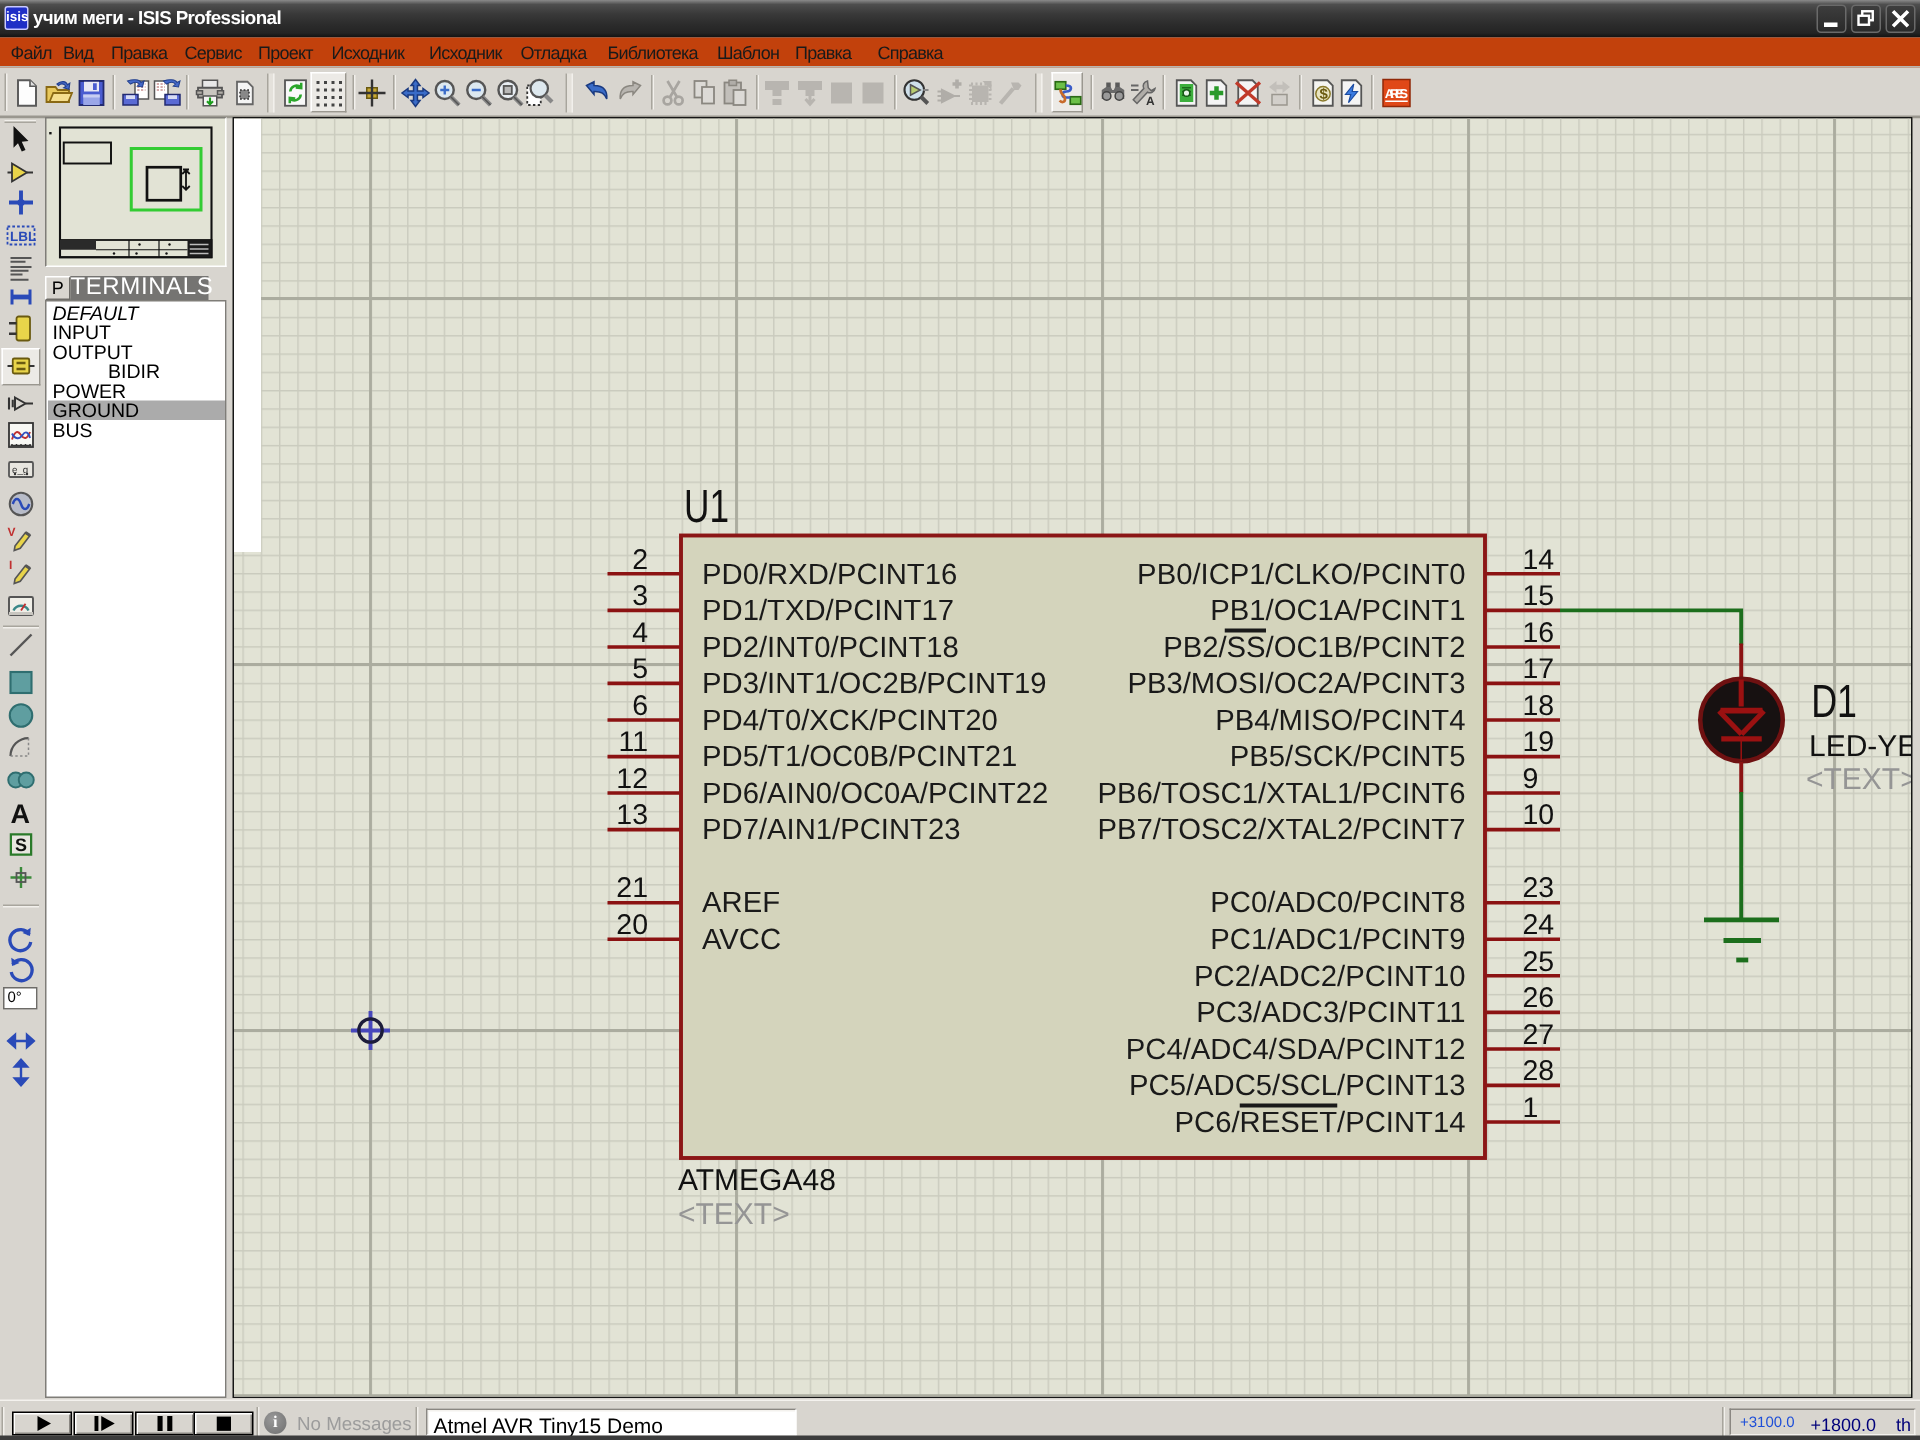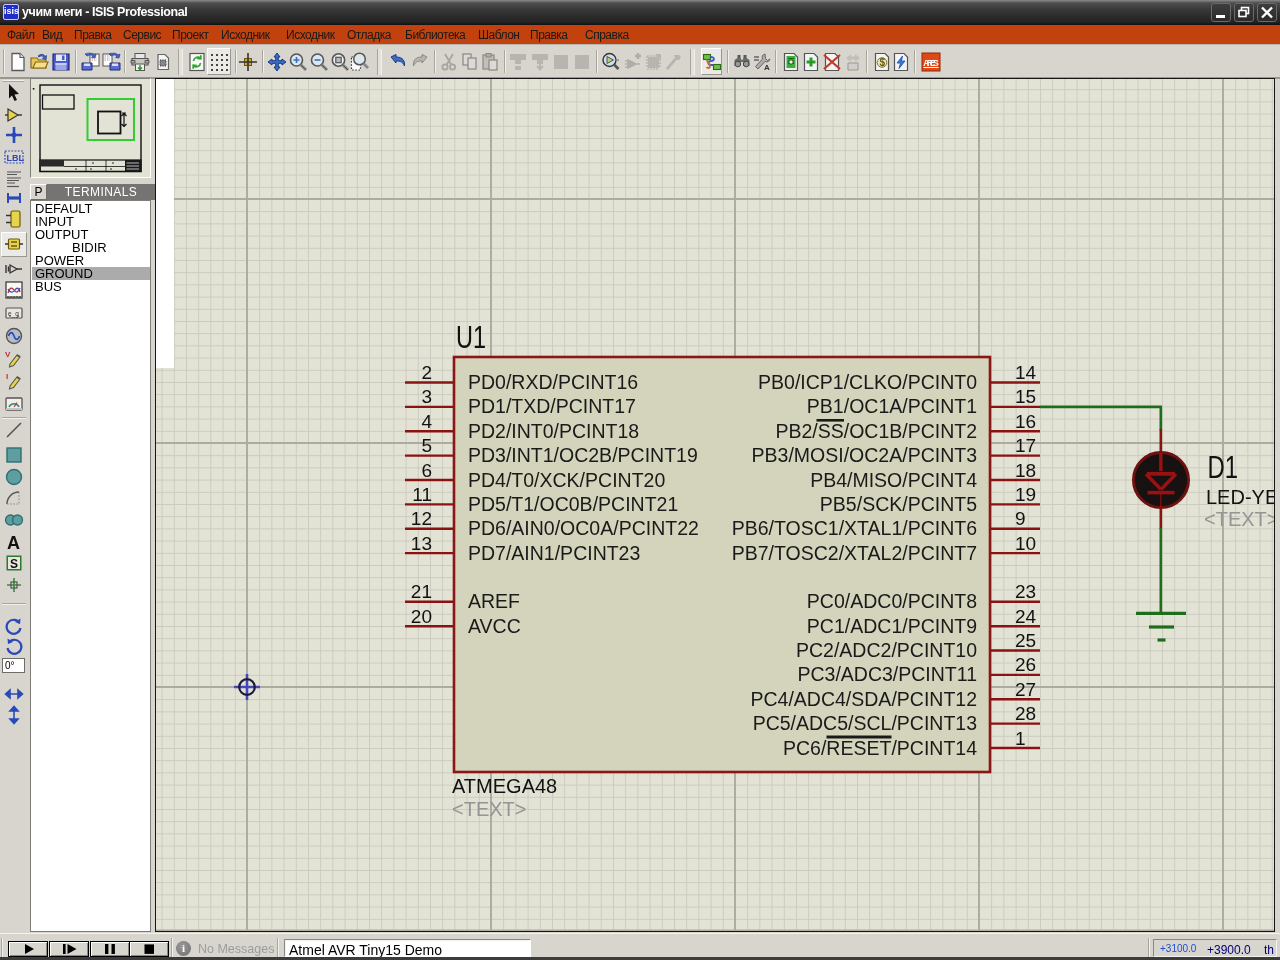--- a/index.html
+++ b/index.html
@@ -22,22 +22,22 @@
   .tsep { position:absolute; top:4px; width:2px; height:23px; border-left:1px solid #a8a59d; border-right:1px solid #f2f0ec; }
   .tband { position:absolute; top:3px; width:5px; height:26px; border-left:1px solid #a8a59d; border-right:1px solid #f2f0ec; background:#e4e1db;}
   #sidebar { position:absolute; left:0; top:79px; width:28px; height:853px; background:#d8d5cf; }
   .sicon { position:absolute; left:4px; width:20px; height:20px; }
   #main { position:absolute; left:28px; top:79px; width:1252px; height:853px; background:#d8d5cf; }
   #minimap { position:absolute; left:30px; top:78px; width:121px; height:100px;
     border:1px solid #7f7d78; border-right-color:#fff; border-bottom-color:#fff; background:#e2e3d5; }
   #pbtn { position:absolute; left:30px; top:184px; width:17px; height:16px; background:#d8d5cf;
     border:1px solid #fff; border-right-color:#6e6c68; border-bottom-color:#6e6c68;
     font-size:12px; text-align:center; line-height:14px; color:#000; }
-  #termhdr { position:absolute; left:47px; top:184px; width:108px; height:16px; background:#757472;
-    color:#fff; font-size:12px; text-align:center; line-height:16px; letter-spacing:0.4px; }
+  #termhdr { position:absolute; left:47px; top:184px; width:92px; height:16px; background:#757472;
+    color:#fff; font-size:16px; text-align:right; line-height:16px; letter-spacing:0.4px; }
   #termlist { position:absolute; left:30px; top:200px; width:121px; height:732px; background:#fff;
     border:1px solid #7f7d78; font-size:13px; color:#000; }
   .trow { position:absolute; left:1px; width:118px; height:13px; line-height:13px; padding-left:3px; }
   #canvas { position:absolute; left:155px; top:78px; width:1120px; height:854px;
     border:1px solid #161616; background:#e2e3d5; }
   #statusbar { position:absolute; left:0; top:933px; width:1280px; height:27px; background:#d8d5cf;
     border-top:1px solid #f4f2ee; }
   #winbottom { position:absolute; left:0; top:957px; width:1280px; height:3px; background:#3c3c3c; }
   .sbtn { position:absolute; top:7px; width:40px; height:16px; background:#d8d5cf;
     border:1px solid #000; box-shadow:inset 1px 1px 0 #fff, inset -1px -1px 0 #8a8782; }
@@ -640,21 +640,21 @@
       <circle cx="62" cy="84" r="0.8" fill="#111"></circle>
       <circle cx="80" cy="90" r="0.8" fill="#111"></circle>
       <circle cx="82" cy="84" r="0.8" fill="#111"></circle>
   <rect x="94" y="81" width="16" height="11.5" fill="#1a1a1a"></rect>
   <path d="M95.5 84 H108 M95.5 87 H108 M95.5 90 H108" stroke="#bbb" stroke-width="1"></path>
 </svg>
 </div>
 <div id="pbtn">P</div>
 <div id="termhdr">TERMINALS</div>
 <div id="termlist">
-  <div class="trow" style="top:1px;">DEFAULT</div>
+  <div class="trow" style="top:1px;font-style:italic;">DEFAULT</div>
   <div class="trow" style="top:14px;">INPUT</div>
   <div class="trow" style="top:27px;">OUTPUT</div>
   <div class="trow" style="top:40px;padding-left:40px;">BIDIR</div>
   <div class="trow" style="top:53px;">POWER</div>
   <div class="trow" style="top:66px; background:#ababab;">GROUND</div>
   <div class="trow" style="top:79px;">BUS</div>
 </div>
 <div id="canvas">
 <svg width="1118" height="852" viewBox="156 79 1118 852" font-family="Liberation Sans, sans-serif">
   <defs>
@@ -827,16 +827,16 @@
        text-align:center; line-height:15px; font-family:'Liberation Serif',serif;">i</div>
   <div style="position:absolute; left:198px; top:8px; font-size:12.5px; color:#9c9c9c;">No Messages</div>
   <div style="position:absolute; left:277px; top:4px; width:2px; height:20px; border-left:1px solid #a8a59d; border-right:1px solid #f2f0ec;"></div>
   <div style="position:absolute; left:284px; top:5px; width:247px; height:18px; background:#fff;
        border:1px solid #8a8782; border-right-color:#fff; border-bottom-color:#fff; box-shadow:1px 1px 0 #f4f2ee inset;"></div>
   <div style="position:absolute; left:289px; top:8px; font-size:14px; color:#000;">Atmel AVR Tiny15 Demo</div>
   <div style="position:absolute; left:1148px; top:4px; width:2px; height:20px; border-left:1px solid #a8a59d; border-right:1px solid #f2f0ec;"></div>
   <div style="position:absolute; left:1153px; top:5px; width:124px; height:18px;
        border:1px solid #8a8782; border-right-color:#f4f2ee; border-bottom-color:#f4f2ee;"></div>
   <div style="position:absolute; left:1160px; top:9px; font-size:10px; color:#1d4ed8;">+3100.0</div>
-  <div style="position:absolute; left:1207px; top:9px; font-size:12px; color:#00007a;">+3900.0</div>
+  <div style="position:absolute; left:1207px; top:9px; font-size:12px; color:#00007a;">+1800.0</div>
   <div style="position:absolute; left:1264px; top:9px; font-size:12px; color:#00007a;">th</div>
 </div>
 <div id="winbottom"></div>
 
 </body></html>

